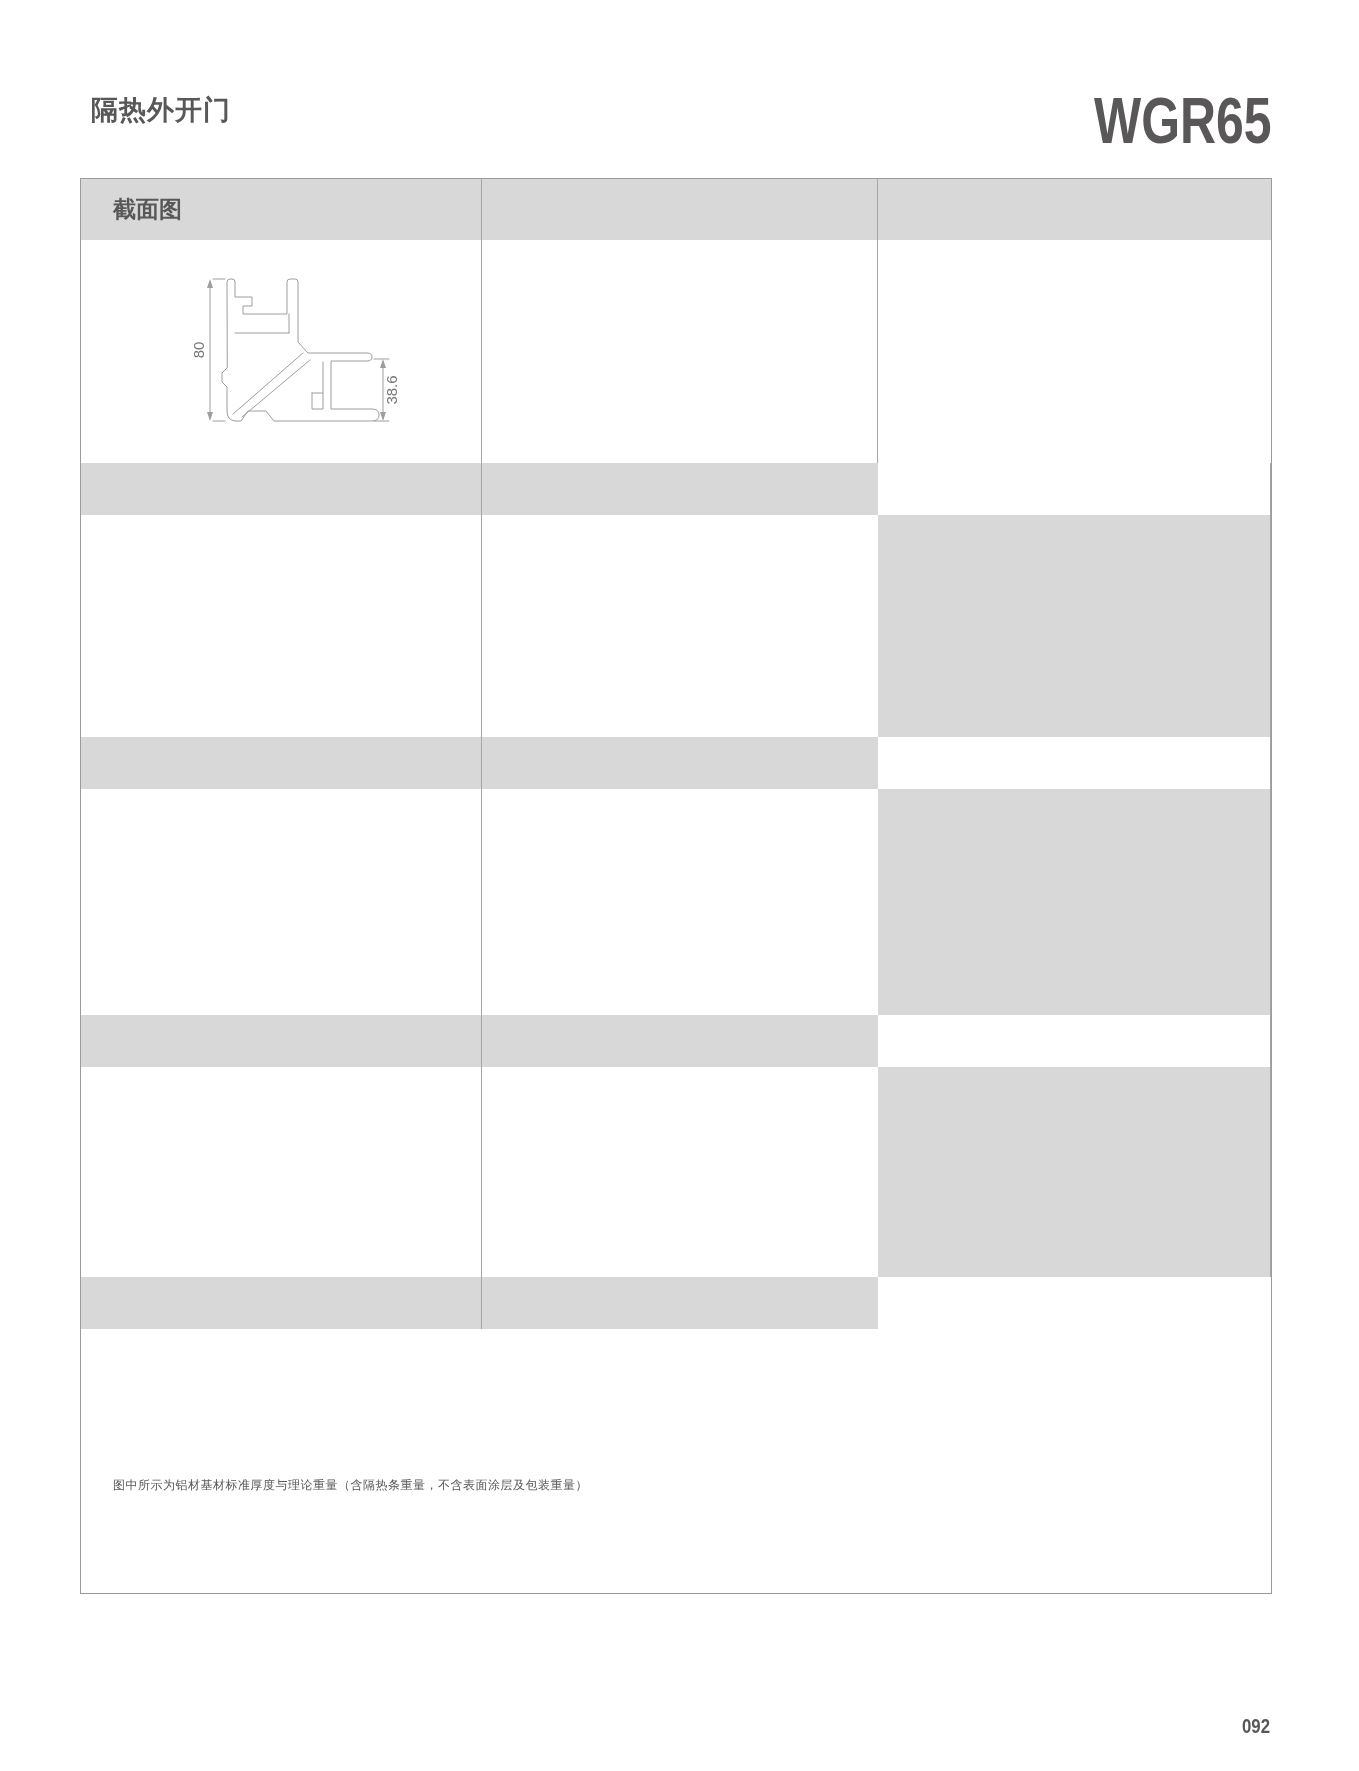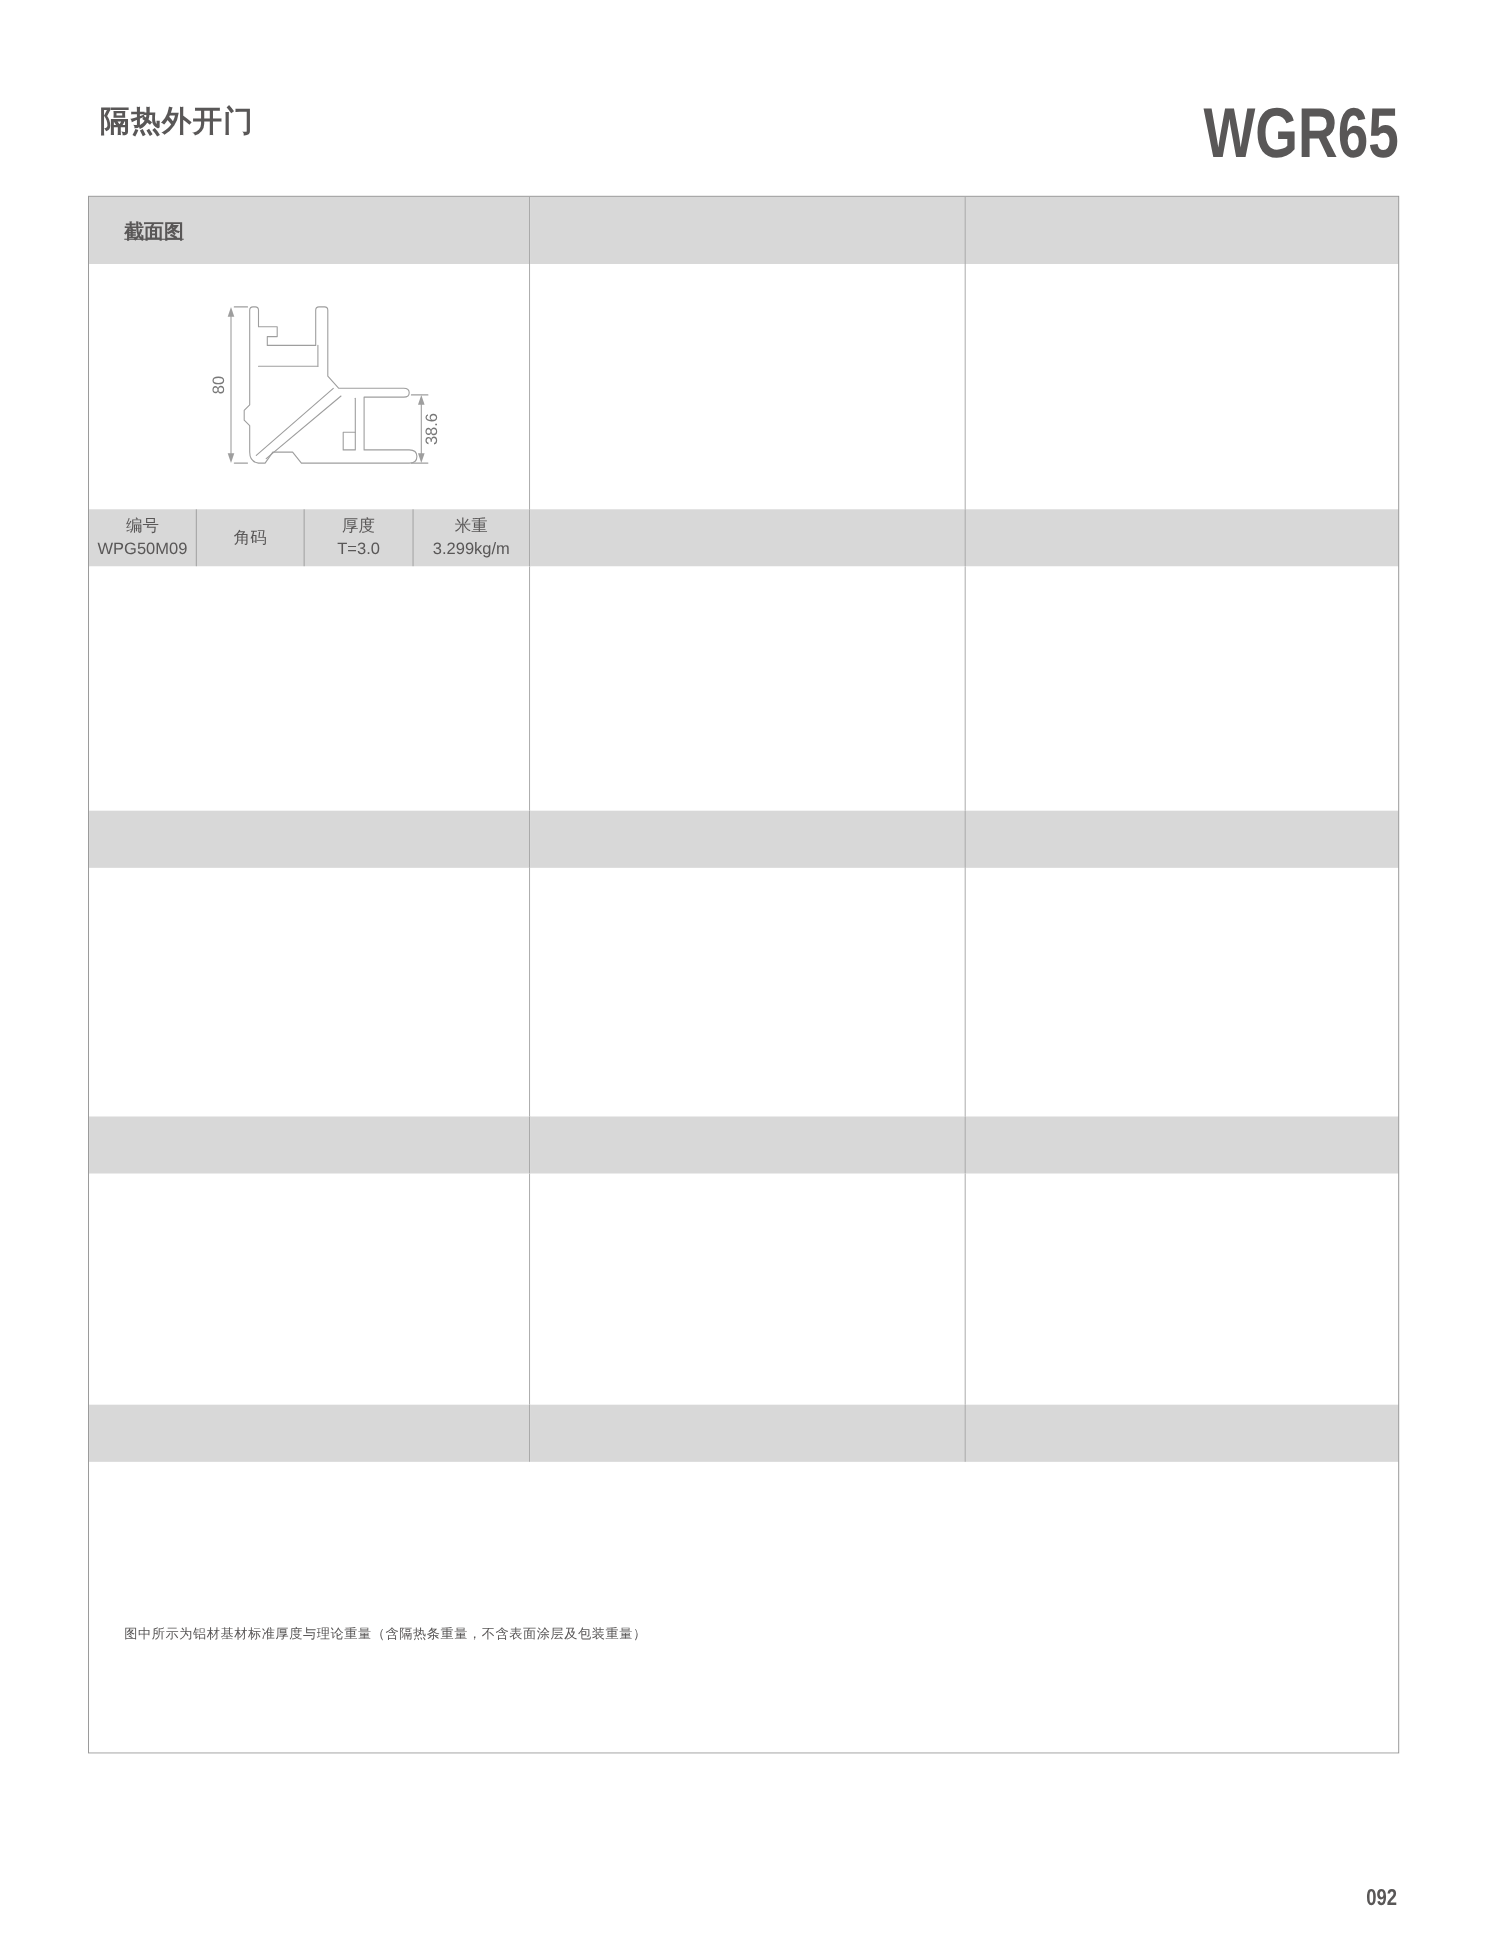--- a/index.html
+++ b/index.html
@@ -33,21 +33,21 @@
     border:1px solid var(--outer);
     display:grid;
     grid-template-columns:401px 396px 393px;
     grid-template-rows:61px 223px 52px 222px 52px 226px 52px 210px 52px 264px;
   }
   .cell{position:relative;background:#ffffff;}
   .br{border-right:1px solid var(--line);}
   .band{background:var(--band);}
   .section-header-cell{
     display:flex;align-items:center;
-    padding-left:32px;font-size:18px;font-weight:600;color:var(--text);text-decoration:underline;
+    padding-left:32px;font-size:23px;font-weight:600;color:var(--text);
   }
   
   .info-strip{display:flex;height:100%;}
   .info-cell{
     flex:0 0 98px;display:flex;flex-direction:column;
     align-items:center;justify-content:center;
     border-right:1px solid var(--line);
     font-size:15px;line-height:21px;color:var(--text);text-align:center;
   }
   .info-cell:nth-child(3){flex-basis:99px;}
@@ -120,39 +120,20 @@
           <path d="M382 420 L379 411 L385 411 Z"></path>
         </g>
         <text class="dim-label" x="199" y="353" text-anchor="middle" transform="rotate(-90 199 349)">80</text>
         <text class="dim-label" x="392" y="393" text-anchor="middle" transform="rotate(-90 392 389)">38.6</text>
       </svg>
     </div>
   </div>
   <div class="cell br"></div>
   <div class="cell"></div>
 
-  <div class="cell band br">
-    <div class="info-strip">
-      <div class="info-cell">
-        <span>编号</span>
-        <span>WPG50M09</span>
-      </div>
-      <div class="info-cell">
-        <span>角码</span>
-      </div>
-      <div class="info-cell">
-        <span>厚度</span>
-        <span>T=3.0</span>
-      </div>
-      <div class="info-cell">
-        <span>米重</span>
-        <span>3.299kg/m</span>
-      </div>
-    </div>
-  </div>
   <div class="cell band br"></div>
   <div class="cell band"></div>
 
   <div class="cell br"></div>
   <div class="cell br"></div>
   <div class="cell"></div>
   <div class="cell band br"></div>
   <div class="cell band br"></div>
   <div class="cell band"></div>
 

